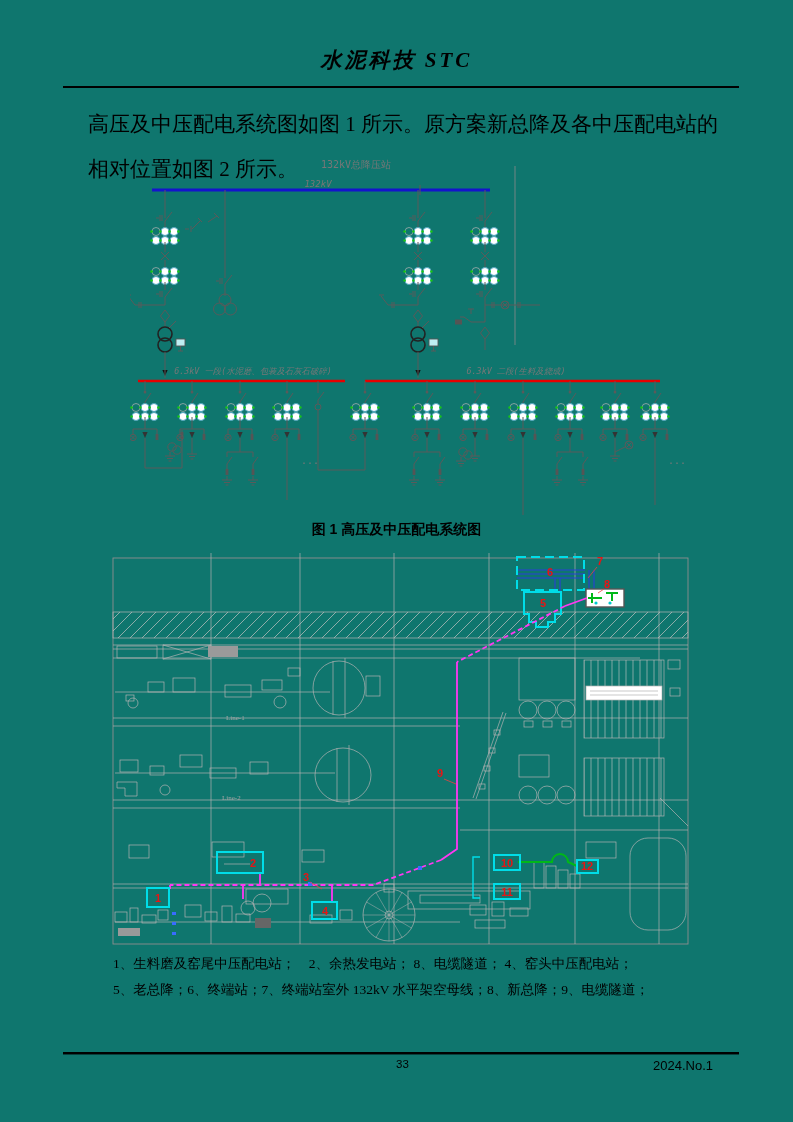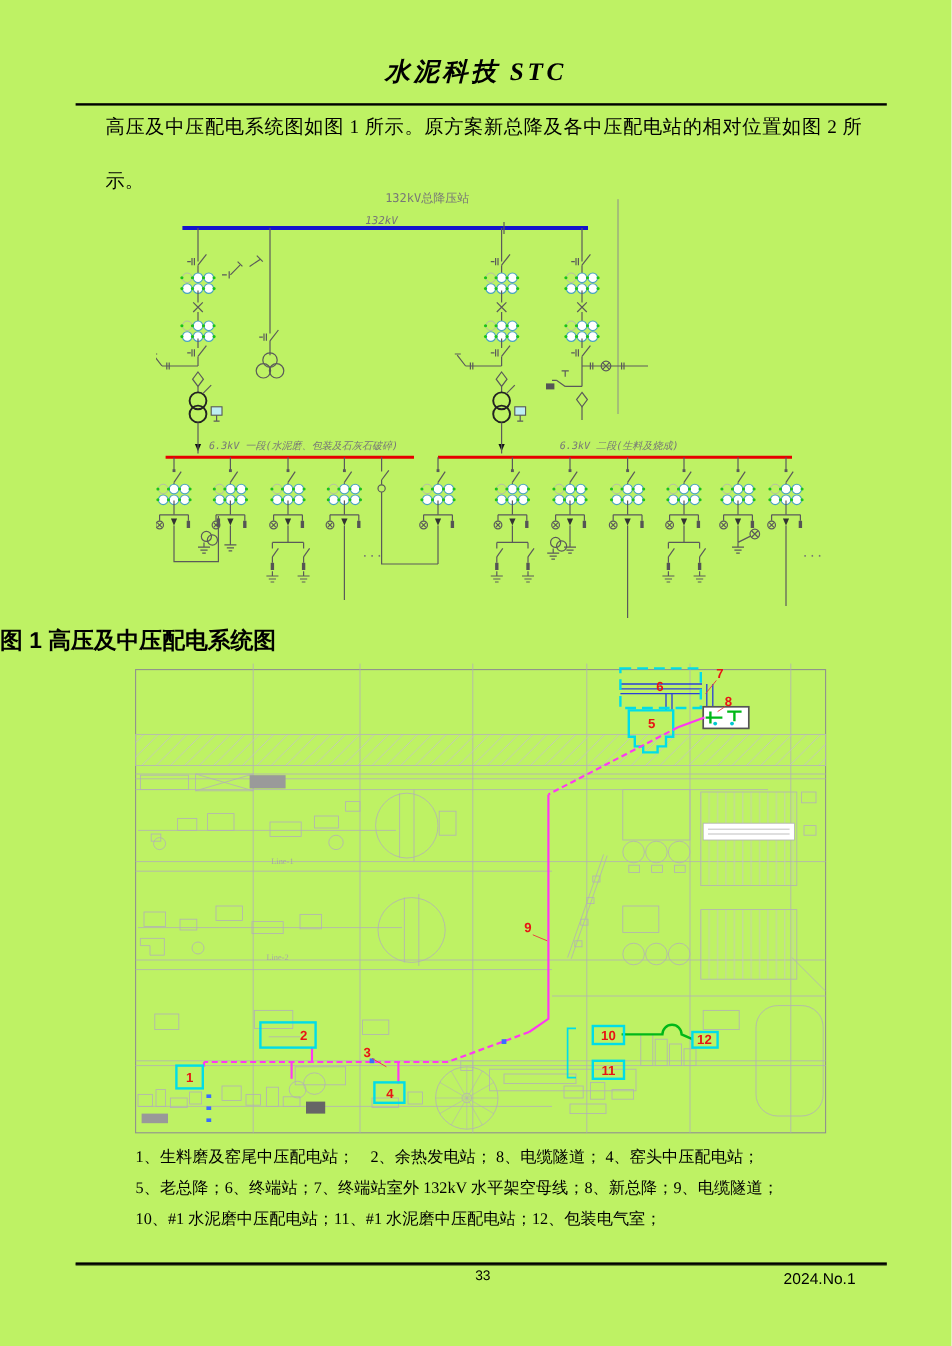--- a/index.html
+++ b/index.html
@@ -1,24 +1,24 @@
 <!DOCTYPE html>
 <html><head>
 <meta charset="utf-8">
 <style>
   html,body{margin:0;padding:0;background:#ffffff;}
-  .page{position:relative;width:793px;height:1122px;background:#bef264;overflow:hidden;
+  .page{position:relative;width:793px;height:1122px;background:#0f766e;overflow:hidden;
         font-family:"Liberation Serif","DejaVu Serif",serif;color:#111;}
   .abs{position:absolute;}
   .journal-title{top:46px;left:0;width:793px;text-align:center;font-size:21px;
     font-style:italic;font-weight:600;letter-spacing:3px;color:#000;}
   .header-rule{top:86px;left:63px;width:676px;height:2px;background:#000;}
-  .body-text{top:84px;left:88px;width:630px;font-size:16px;line-height:45px;
+  .body-text{top:102px;left:88px;width:630px;font-size:21px;line-height:45px;
     text-align:justify;color:#000;}
-  .fig-caption{left:0;width:793px;text-align:left;font-weight:bold;font-size:19px;
+  .fig-caption{left:0;width:793px;text-align:center;font-weight:bold;font-size:14px;
     font-family:"Liberation Sans","DejaVu Sans",sans-serif;color:#000;}
   .cap1{top:521px;}
   .cap2{top:1012px;}
   .legend{top:951px;left:113px;width:600px;font-size:13.5px;line-height:26px;color:#000;}
   .legend div{white-space:pre-wrap;}
   .footer-rule{top:1052px;left:63px;width:676px;height:2px;background:#000;
     box-shadow:0 1px 0 rgba(0,0,0,.45);}
   .page-num{top:1058px;left:396px;width:60px;font-size:11.5px;color:#000;
     font-family:"Liberation Sans","DejaVu Sans",sans-serif;}
   .issue{top:1058px;right:80px;font-size:13px;color:#000;
@@ -462,20 +462,19 @@
     </g>
     <g>
       <rect x="577" y="860" width="21" height="13" class="cyanbox" stroke-width="1.4" fill="#fff"></rect>
       <text x="587" y="870" text-anchor="middle" class="rednum">12</text>
     </g>
   </svg>
 
   <div class="abs legend">
     <div>1、生料磨及窑尾中压配电站；　2、余热发电站； 8、电缆隧道； 4、窑头中压配电站；</div>
     <div>5、老总降；6、终端站；7、终端站室外 132kV 水平架空母线；8、新总降；9、电缆隧道；</div>
-    <div>10、#1 水泥磨中压配电站；11、#1 水泥磨中压配电站；12、包装电气室；</div>
   </div>
 
 
   <div class="abs footer-rule"></div>
   <div class="abs page-num">33</div>
   <div class="abs issue">2024.No.1</div>
 </div>
 
 </body></html>

